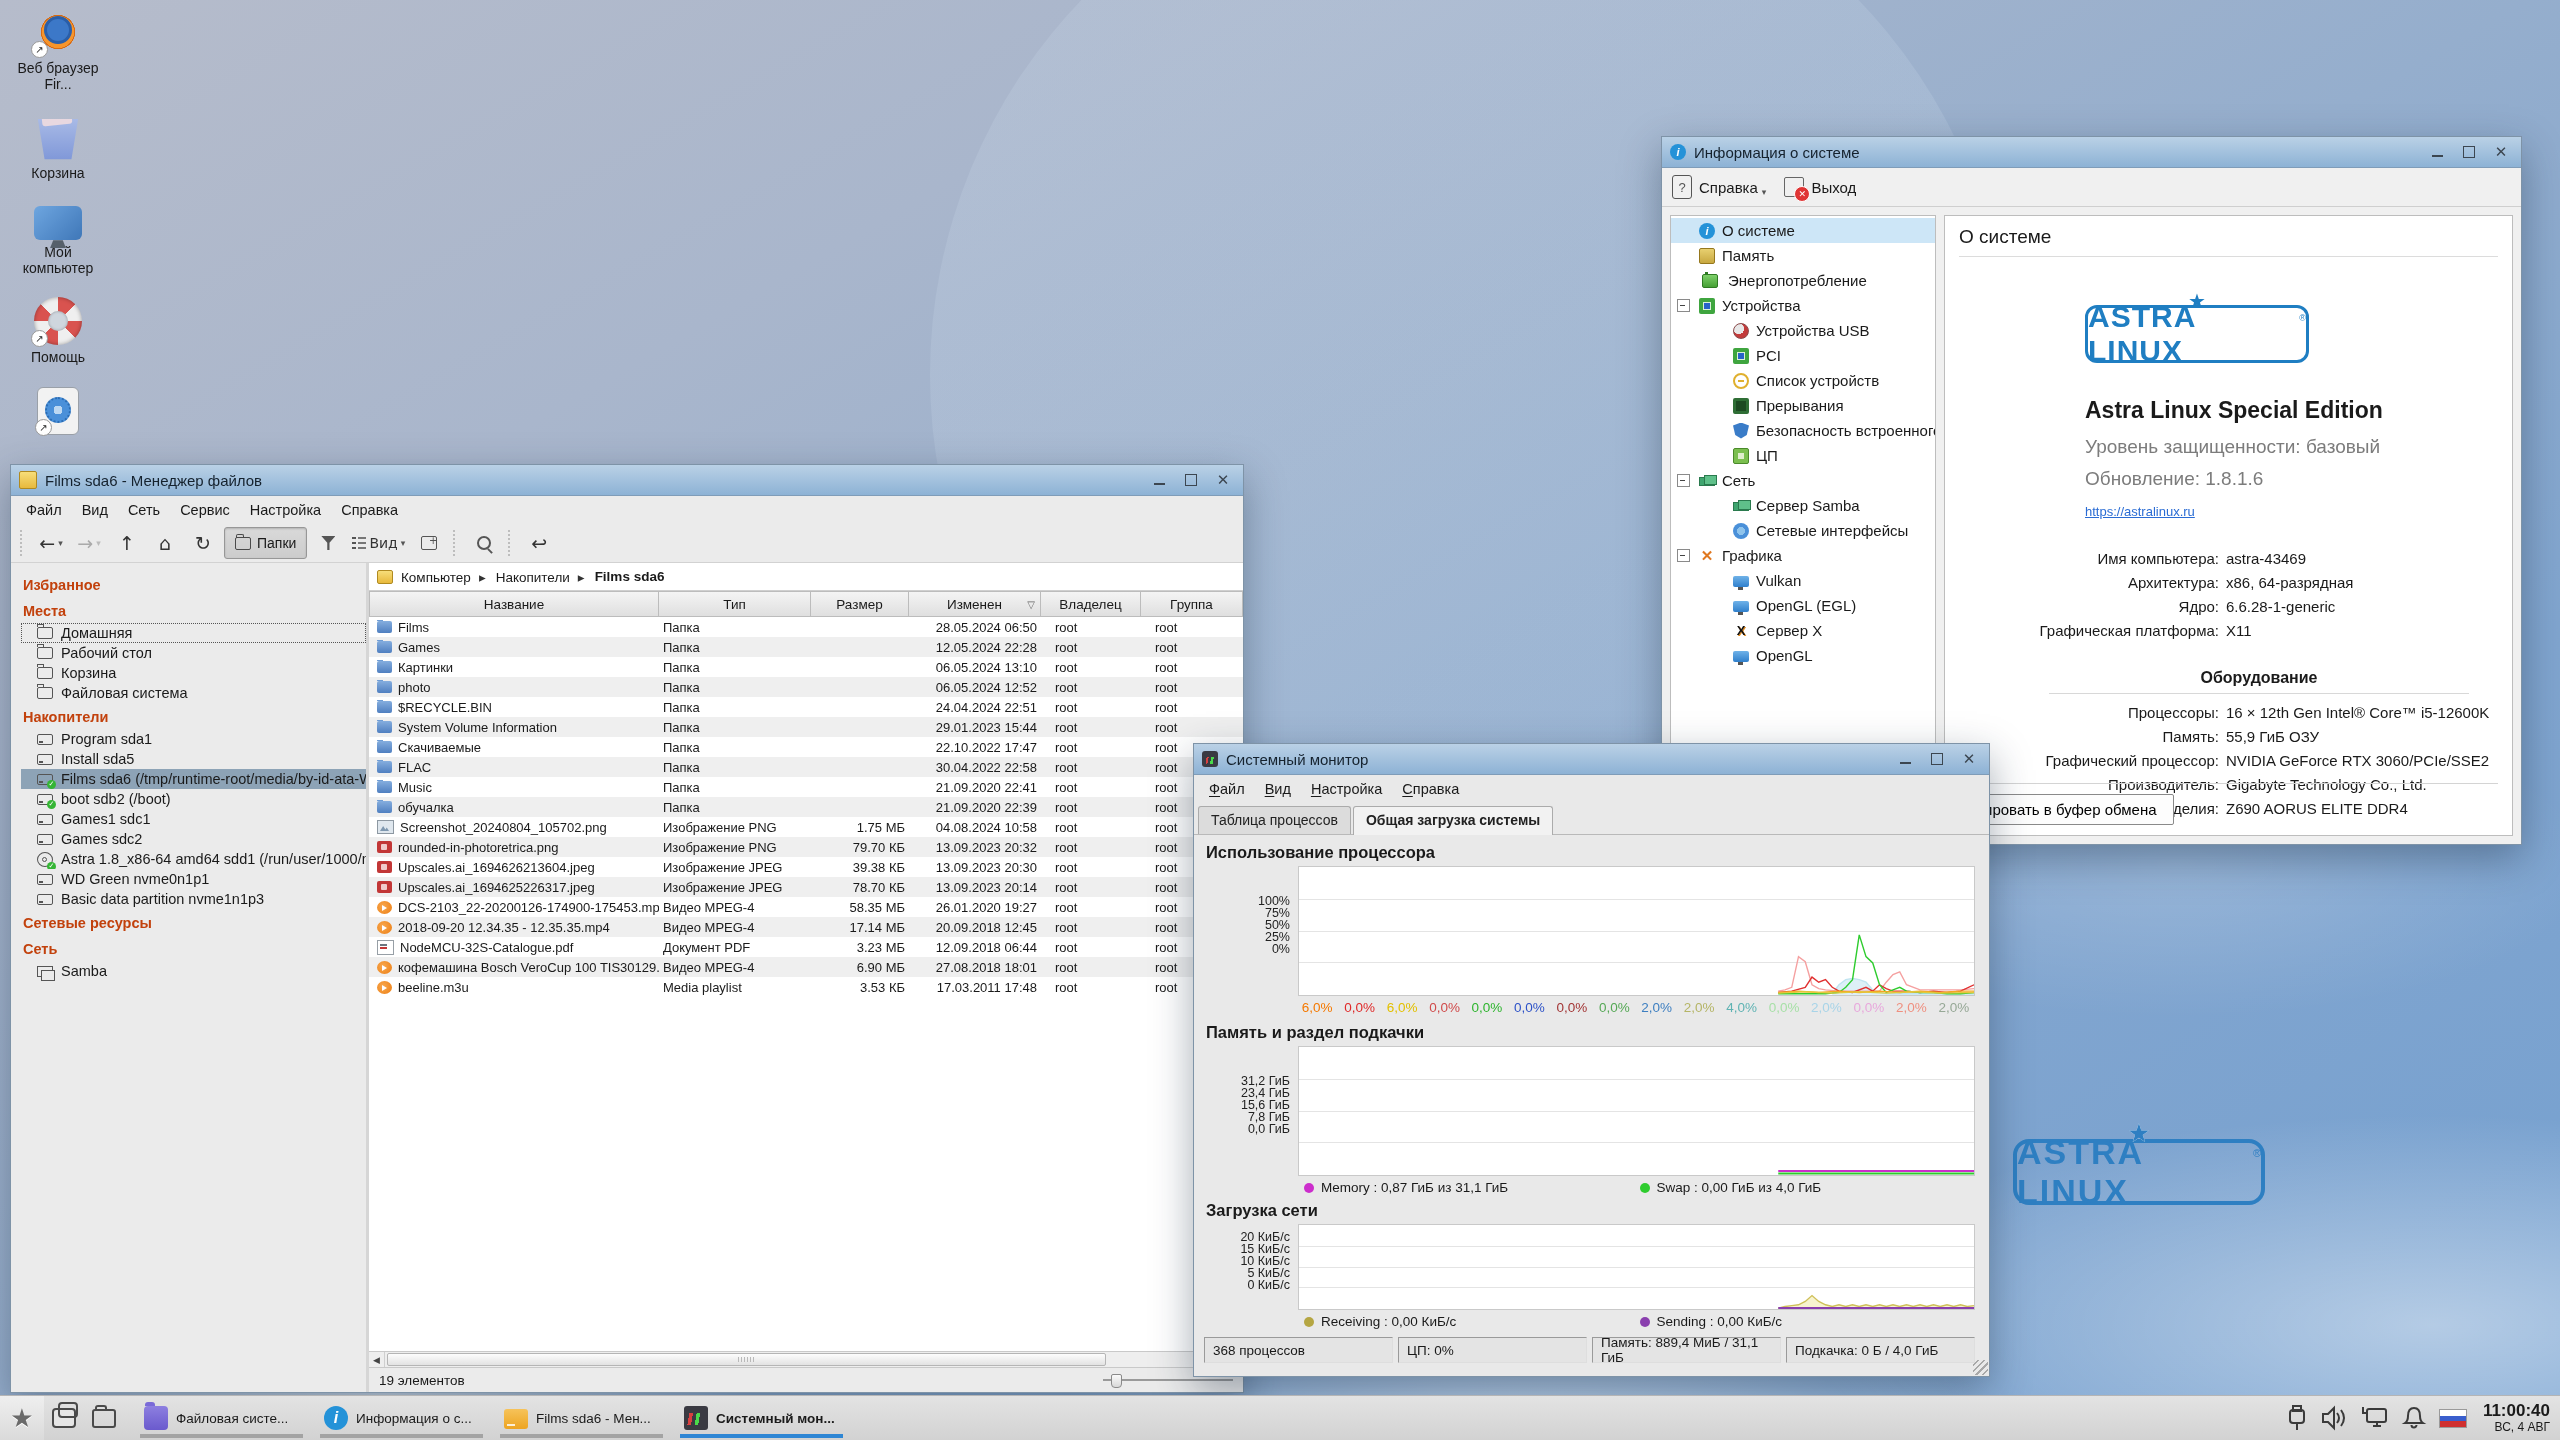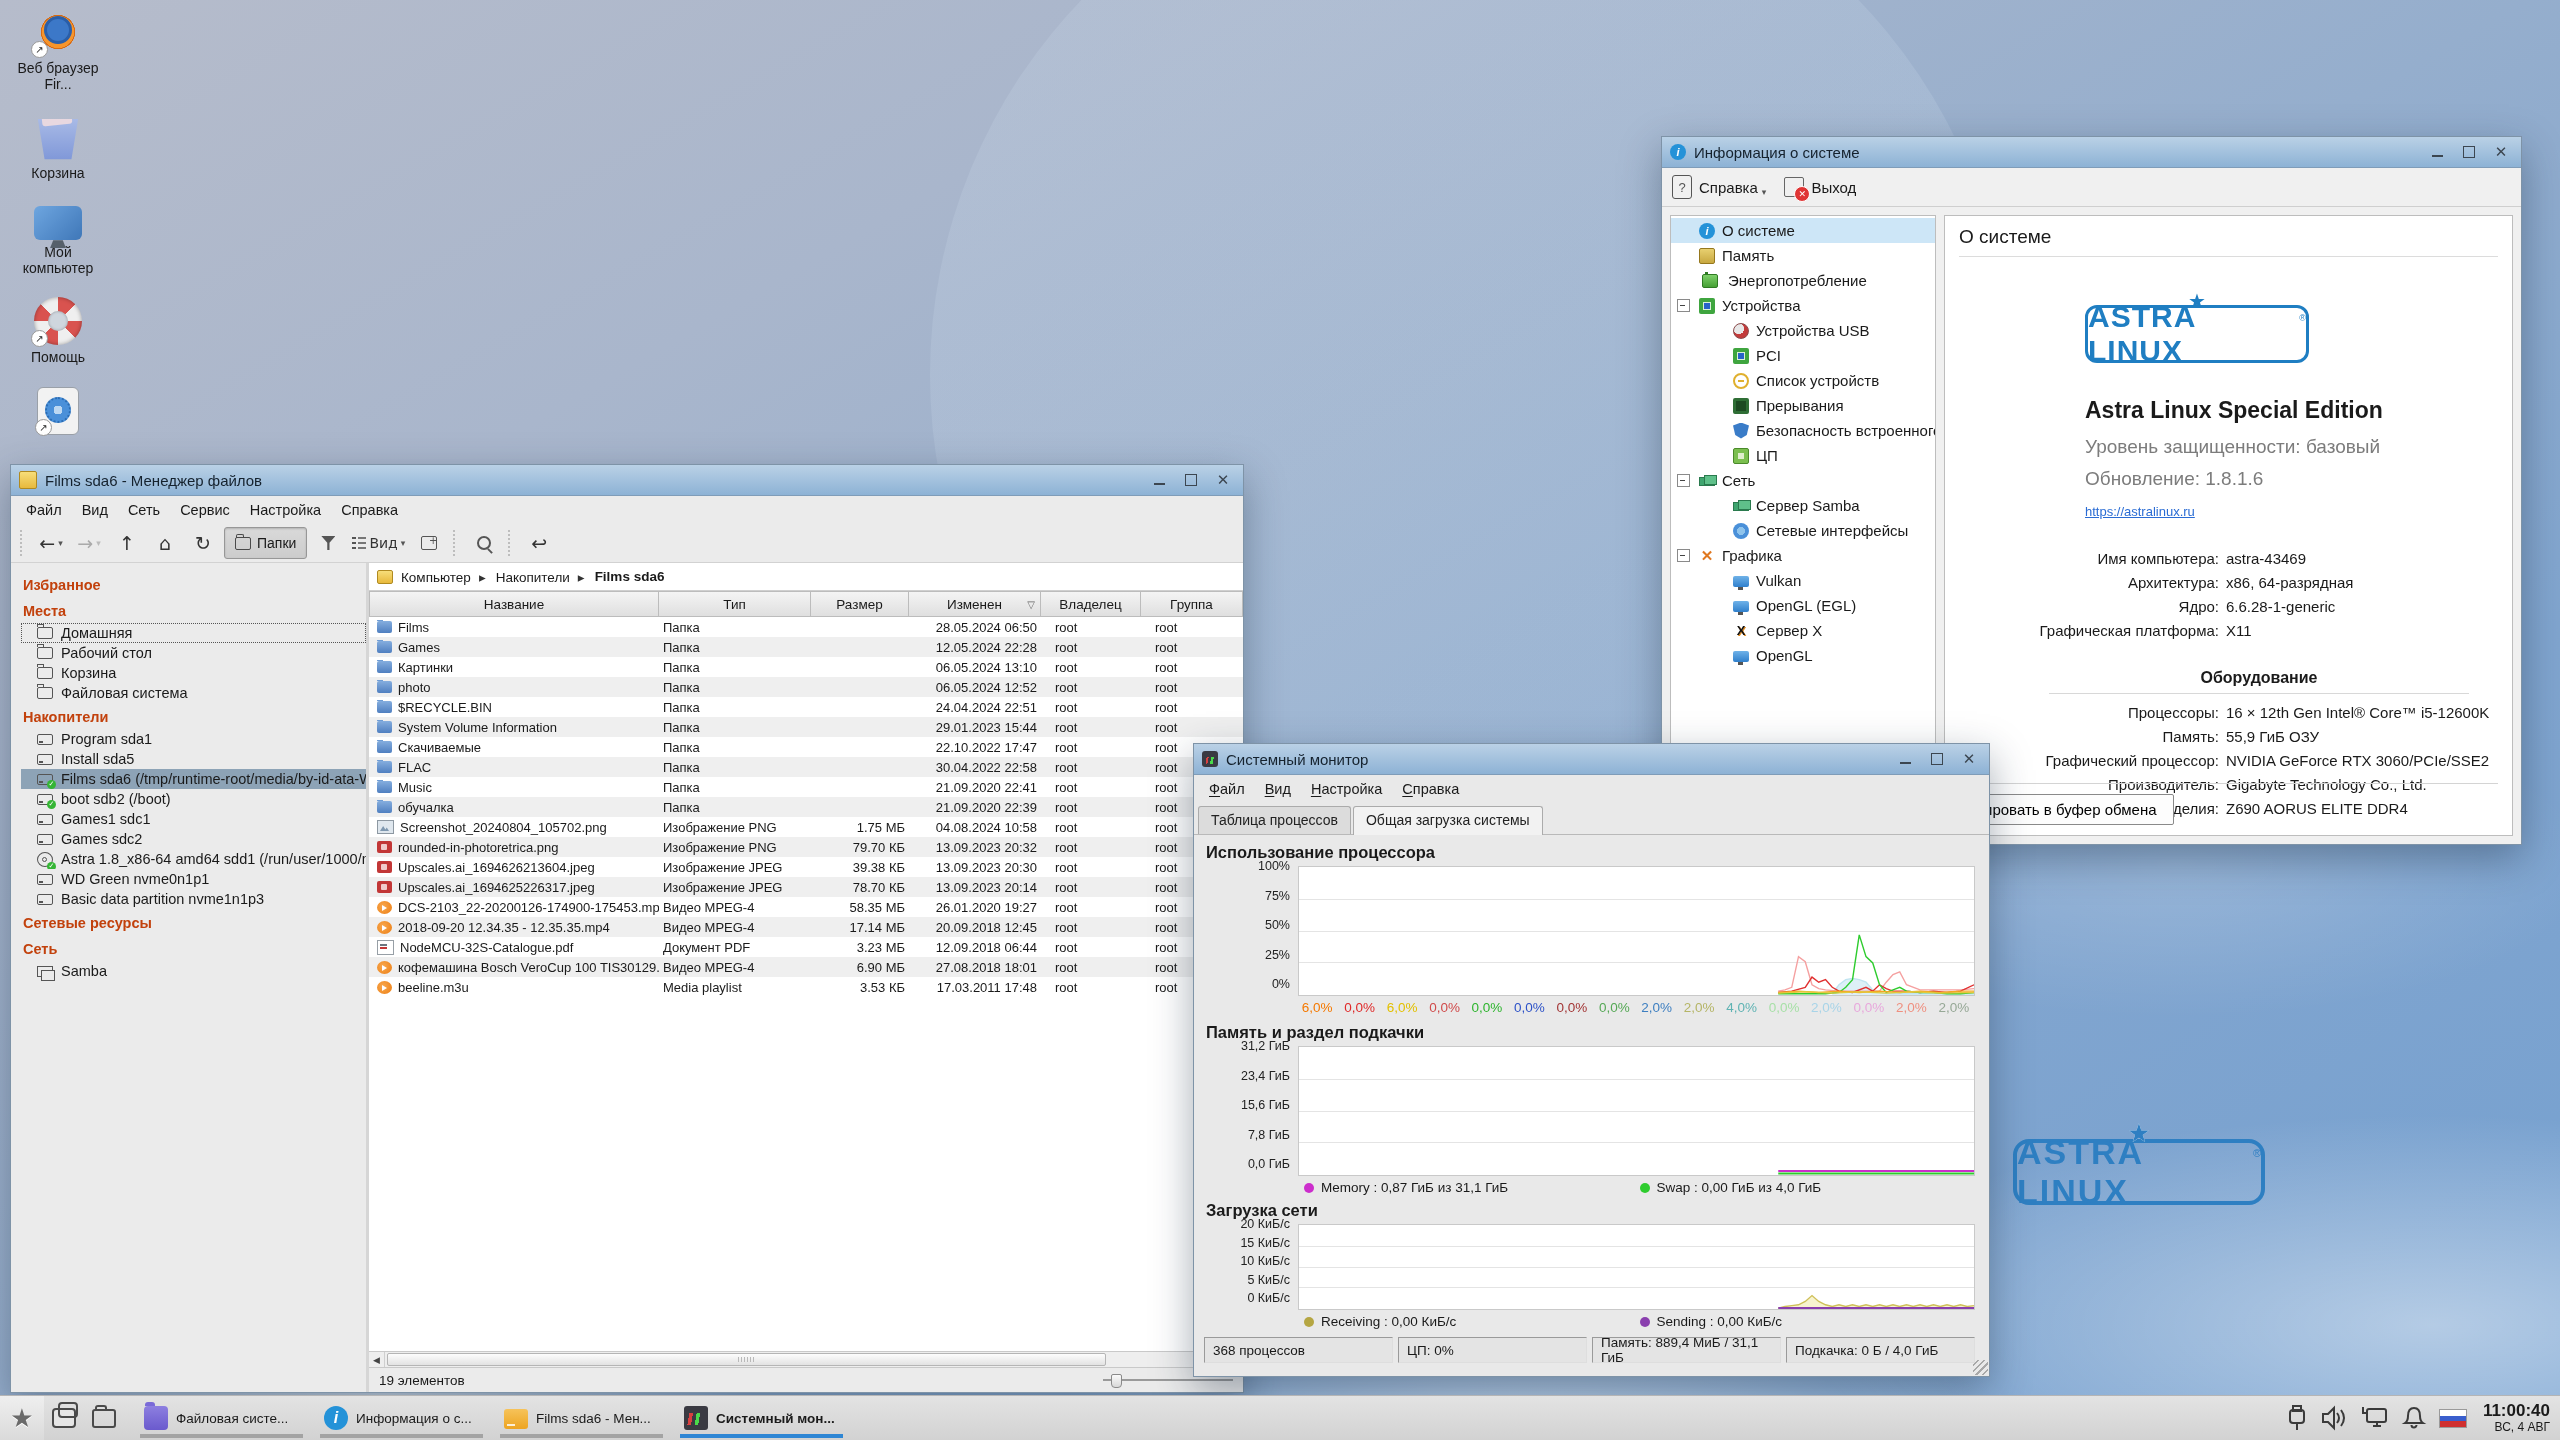--- a/index.html
+++ b/index.html
@@ -203,24 +203,24 @@
   .kv-grid .k{text-align:right;color:#1a1a1a;}
   .hw-head{font-size:16px;font-weight:bold;text-align:center;margin:30px 0 6px 90px;width:420px;}
   .hw-rule{border:none;border-top:1px solid #d8d8d8;margin:0 70px 10px 90px;width:420px;}
   .copy-row{position:absolute;left:14px;right:14px;bottom:10px;border-top:1px solid #d4d4d4;padding-top:10px;}
   .copy-btn{font-size:15px;padding:6px 16px;background:#fdfdfd;border:1px solid #8a8a8a;border-radius:2px;margin-left:-26px;}
   
   .sysmon{left:1193px;top:743px;width:797px;height:634px;z-index:30;background:#e9e9e9;}
   .accel u{text-underline-offset:2px;}
   .tabsbar{height:31px;flex:0 0 31px;display:flex;align-items:flex-end;padding:0 4px;border-bottom:1px solid #b9b9b9;gap:2px;}
   .tab{font-size:14px;padding:5px 12px 6px;border:1px solid #ababab;border-bottom:none;border-radius:3px 3px 0 0;background:#dcdcdc;color:#222;}
-  .tab[data-state="active"]{background:#f2f2f2;padding-bottom:7px;margin-bottom:-1px;font-weight:normal;}
+  .tab[data-state="active"]{background:#f2f2f2;padding-bottom:7px;margin-bottom:-1px;font-weight:bold;}
   .mon-content{flex:1;padding:6px 14px 6px 10px;display:flex;flex-direction:column;min-height:0;}
   .mon-h{font-size:16.5px;font-weight:bold;margin:2px 0 4px 2px;}
-  .chart-row{display:flex;gap:6px;}
+  .chart-row{display:flex;gap:6px;align-items:center;}
   .yax{width:86px;flex:0 0 86px;display:flex;flex-direction:column;justify-content:space-between;align-items:flex-end;
       font-size:12.5px;color:#222;padding:0 2px 0 0;transform:translateY(-6px);}
   .yax span{line-height:12px;}
   .chartbox{flex:1;background:#fff;border:1px solid #c9c9c9;position:relative;
       background-image:linear-gradient(#e4e4e4,#e4e4e4),linear-gradient(#e4e4e4,#e4e4e4),linear-gradient(#e4e4e4,#e4e4e4);
       background-size:100% 1px;background-position:0 25%,0 50%,0 75%;background-repeat:no-repeat;}
   .chartsvg{position:absolute;inset:0;width:100%;height:100%;}
   .cpu-box{height:128px;}
   .mem-box{height:128px;}
   .net-box{height:84px;}

